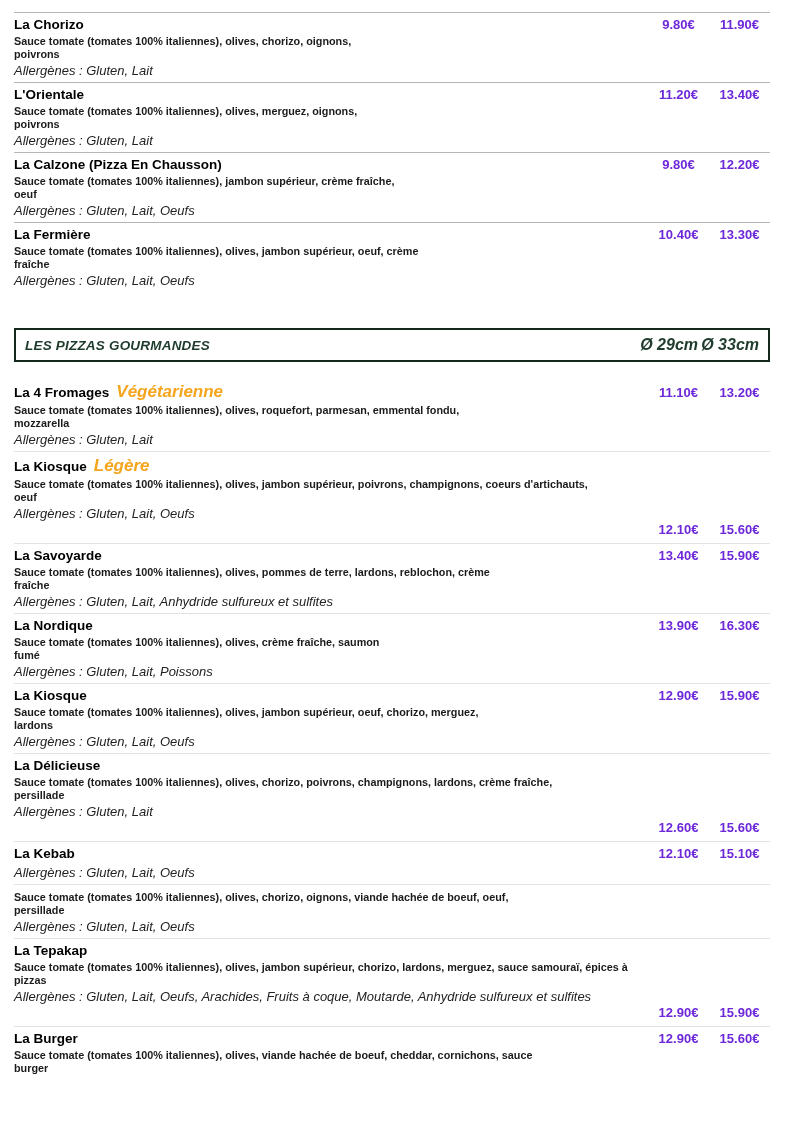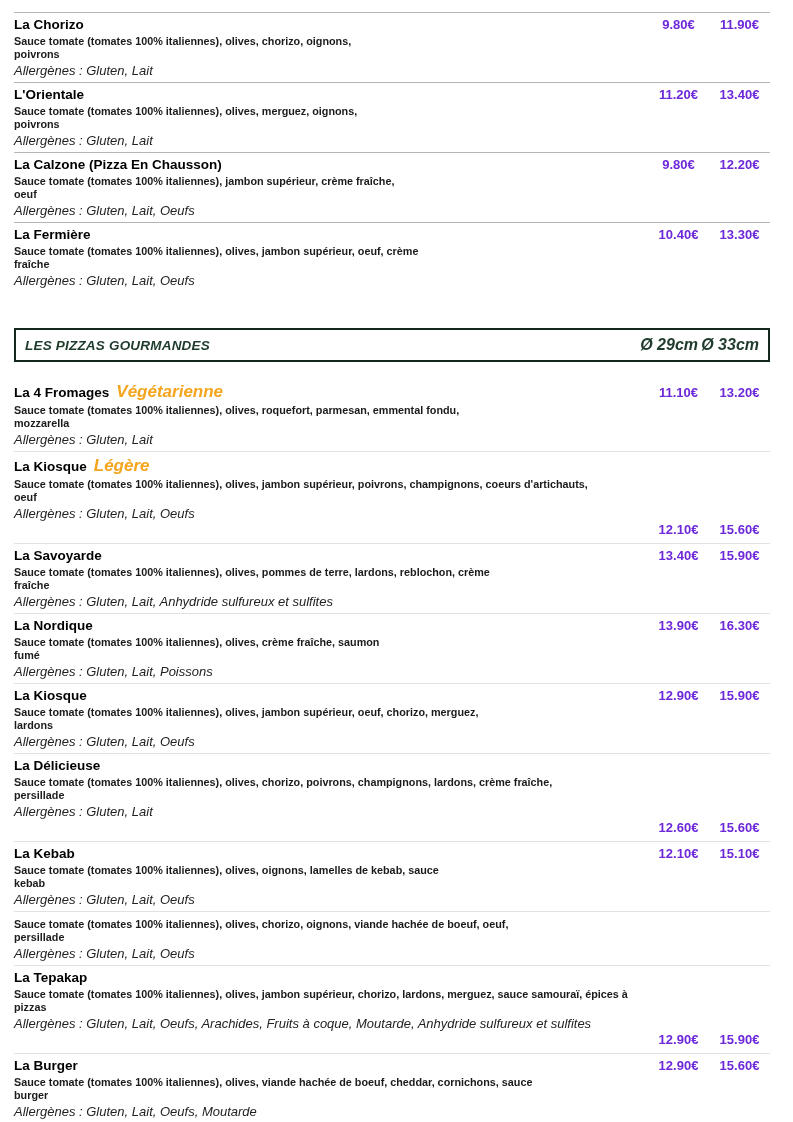--- a/index.html
+++ b/index.html
@@ -207,22 +207,20 @@
     <div class="item">
       <div class="trow">
         <div class="tleft">
             <span class="title">La Kebab</span>
           </div>
         <div class="prices">
           <span class="price">12.10€</span>
           <span class="price">15.10€</span>
         </div>
       </div>
-      <div class="desc">Sauce tomate (tomates 100% italiennes), olives, oignons, lamelles de kebab, sauce
-kebab</div>
       <div class="allerg">Allergènes : Gluten, Lait, Oeufs</div>
     </div>
 
     <div class="item">
       <div class="desc">Sauce tomate (tomates 100% italiennes), olives, chorizo, oignons, viande hachée de boeuf, oeuf,
 persillade</div>
       <div class="allerg">Allergènes : Gluten, Lait, Oeufs</div>
     </div>
 
     <div class="item">
@@ -245,17 +243,16 @@
         <div class="tleft">
             <span class="title">La Burger</span>
           </div>
         <div class="prices">
           <span class="price">12.90€</span>
           <span class="price">15.60€</span>
         </div>
       </div>
       <div class="desc">Sauce tomate (tomates 100% italiennes), olives, viande hachée de boeuf, cheddar, cornichons, sauce
 burger</div>
-      <div class="allerg">Allergènes : Gluten, Lait, Oeufs, Moutarde</div>
     </div>
 
   </div>
 </div>
 
 </body></html>

